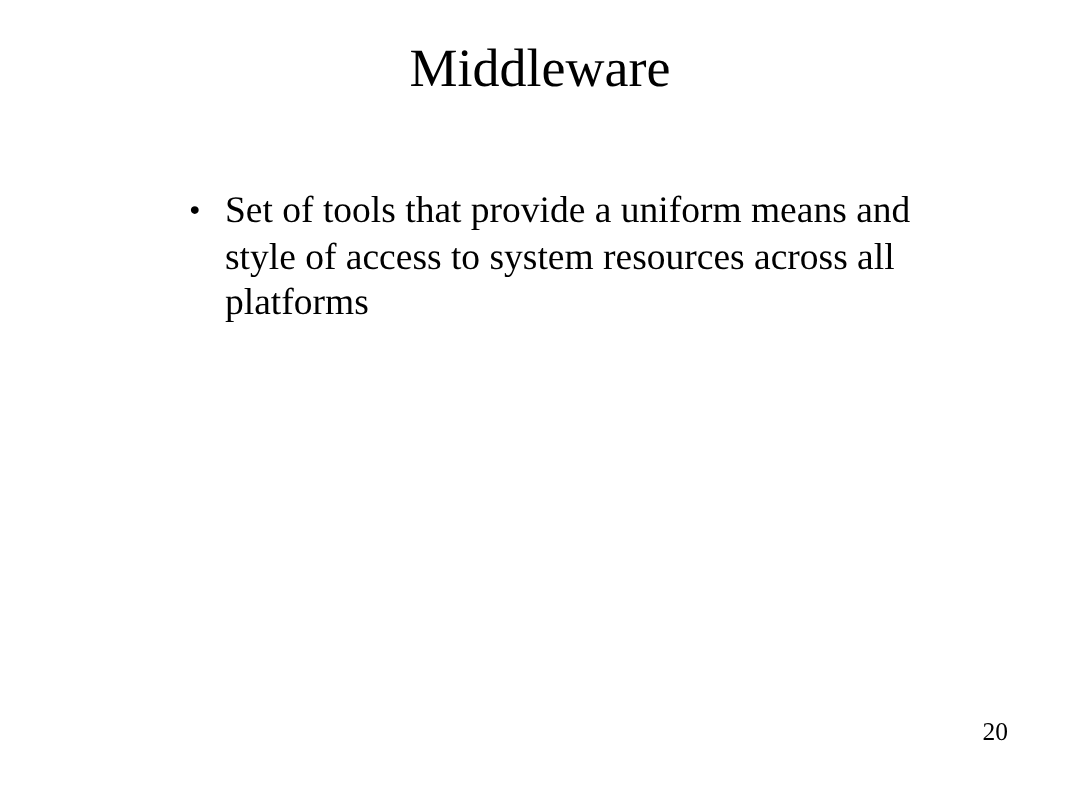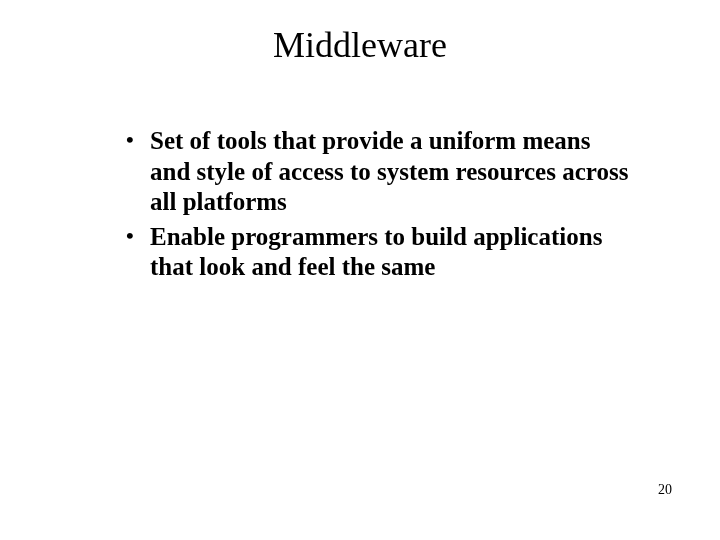--- a/index.html
+++ b/index.html
@@ -38,42 +38,40 @@
   }
   ul.bullets {
     list-style: none;
     margin: 0;
     padding: 0;
   }
   ul.bullets > li {
     position: relative;
     padding-left: 30px;
     margin-bottom: 4px;
-    font-weight: bold;
   }
   ul.bullets > li::before {
     content: "•";
     position: absolute;
     left: 6px;
     top: 0;
     font-size: 22px;
     line-height: 1.3;
   }
   .pagenum {
     position: absolute;
     right: 48px;
     bottom: 42px;
-    font-size: 14px;
+    font-size: 17px;
   }
 </style>
 </head>
 <body>
 
 <div class="slide">
   <div class="title">Middleware</div>
   <div class="body">
     <ul class="bullets">
       <li><span>Set of tools that provide a uniform means and style of access to system resources across all platforms</span></li>
-      <li><span>Enable programmers to build applications that look and feel the same</span></li>
     </ul>
   </div>
   <div class="pagenum">20</div>
 </div>
 
 </body></html>

